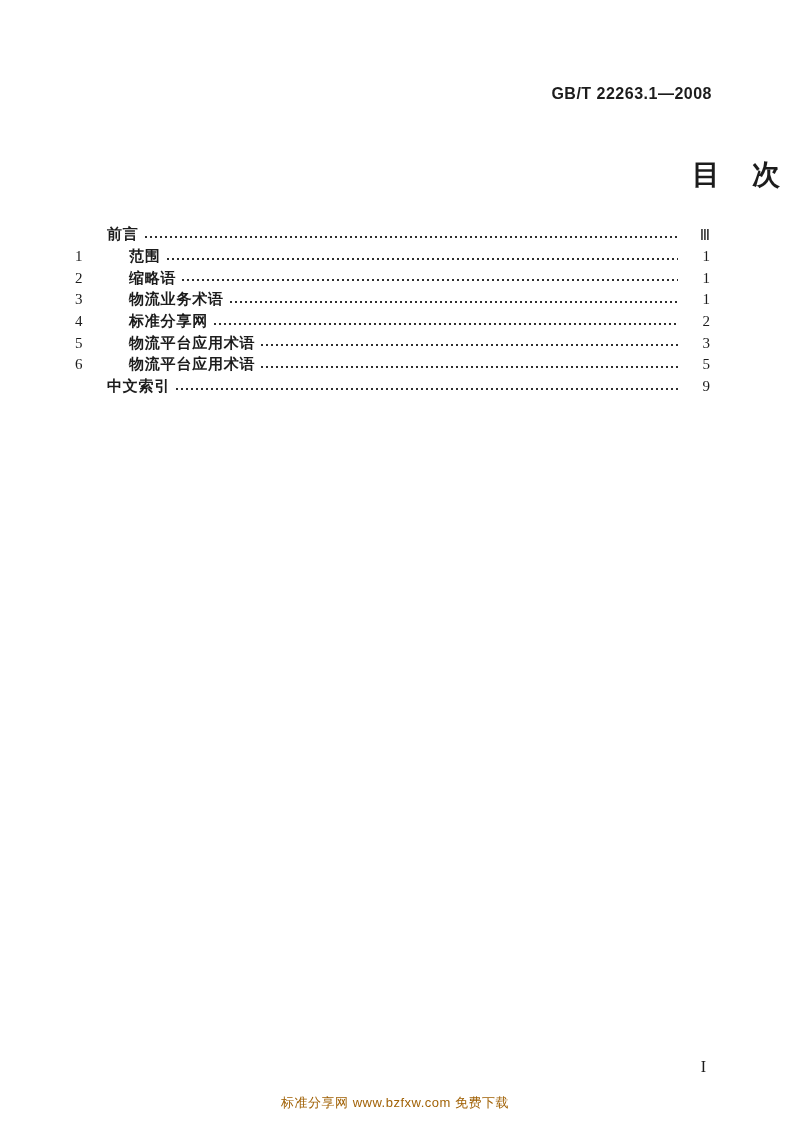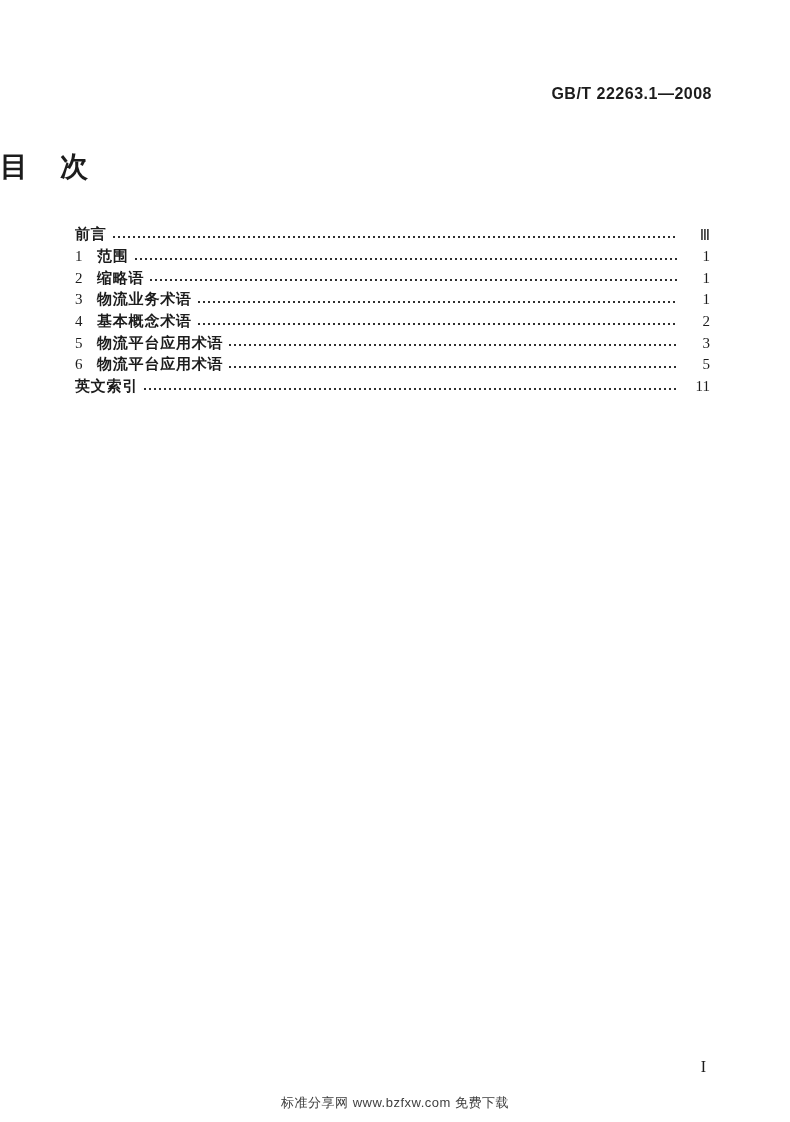--- a/index.html
+++ b/index.html
@@ -19,22 +19,22 @@
     font-size: 16px;
     font-weight: 700;
     letter-spacing: 0.5px;
     white-space: nowrap;
   }
   .title {
     position: absolute;
     top: 148px;
     left: 0;
     right: 0;
-    margin: 0;
-    text-align: left;
+    margin: 8px;
+    text-align: right;
     font-size: 28px;
     font-weight: 700;
     letter-spacing: 2px;
   }
   .toc {
     position: absolute;
     top: 224px;
     left: 75px;
     right: 80px;
   }
@@ -49,20 +49,21 @@
     width: 22px;
     font-family: "Liberation Serif", serif;
     font-size: 15px;
   }
   .toc-row .num:empty { display: none; }
   .toc-row .label {
     flex: none;
     font-weight: 700;
     letter-spacing: 0.8px;
     white-space: nowrap;
+    margin-left: 32px;
   }
   .toc-row .dots {
     flex: 1;
     height: 2px;
     margin: 4px 6px 0 6px;
     background-image: repeating-linear-gradient(90deg, #2e2e2e 0 2px, transparent 2px 5px);
   }
   .toc-row .pg {
     flex: none;
     min-width: 26px;
@@ -121,46 +122,46 @@
 
   <div class="toc-row">
     <span class="num">3</span>
     <span class="label">物流业务术语</span>
     <span class="dots"></span>
     <span class="pg">1</span>
   </div>
 
   <div class="toc-row">
     <span class="num">4</span>
-    <span class="label">基本概念术语</span>
+    <span class="label">标准分享网</span>
     <span class="dots"></span>
     <span class="pg">2</span>
   </div>
 
   <div class="toc-row">
     <span class="num">5</span>
     <span class="label">物流平台应用术语</span>
     <span class="dots"></span>
     <span class="pg">3</span>
   </div>
 
   <div class="toc-row">
     <span class="num">6</span>
     <span class="label">物流平台应用术语</span>
     <span class="dots"></span>
     <span class="pg">5</span>
   </div>
 
 
-
   <div class="toc-row">
 
-    <span class="label">英文索引</span>
+    <span class="label">中文索引</span>
     <span class="dots"></span>
-    <span class="pg">11</span>
+    <span class="pg">9</span>
   </div>
+
 </div>
 
   <div class="footer-page">I</div>
 
-  <div class="watermark" style="color: #404040;">标准分享网 www.bzfxw.com 免费下载</div>
+  <div class="watermark" style="color: #a16207;">标准分享网 www.bzfxw.com 免费下载</div>
 
 </div>
 
 </body></html>

